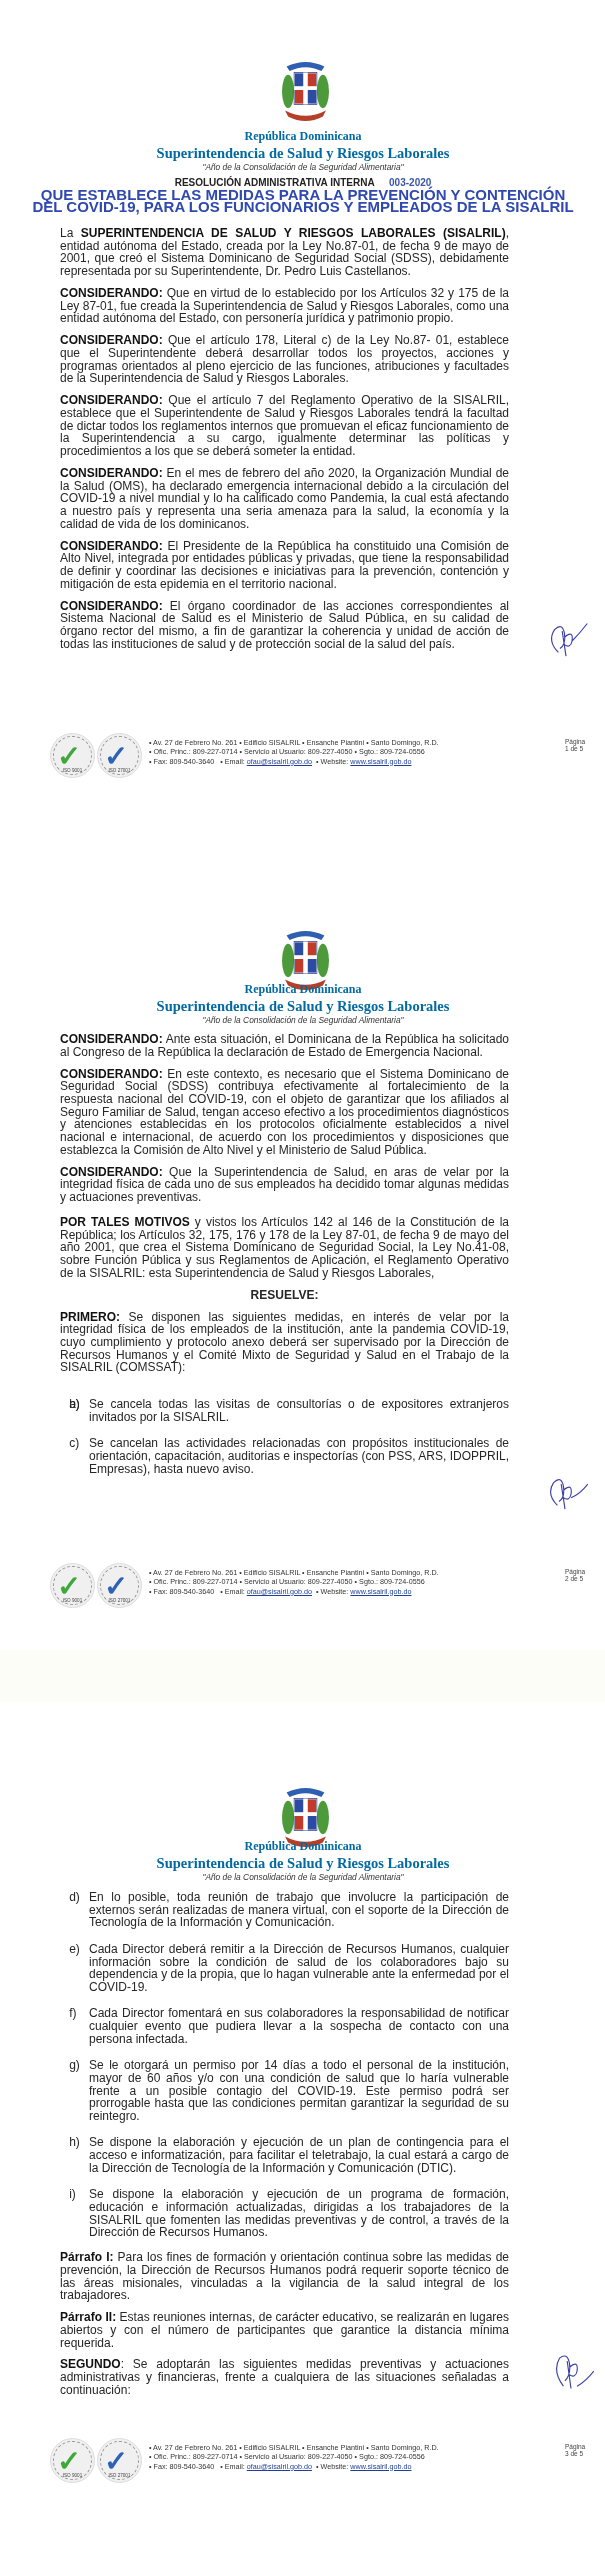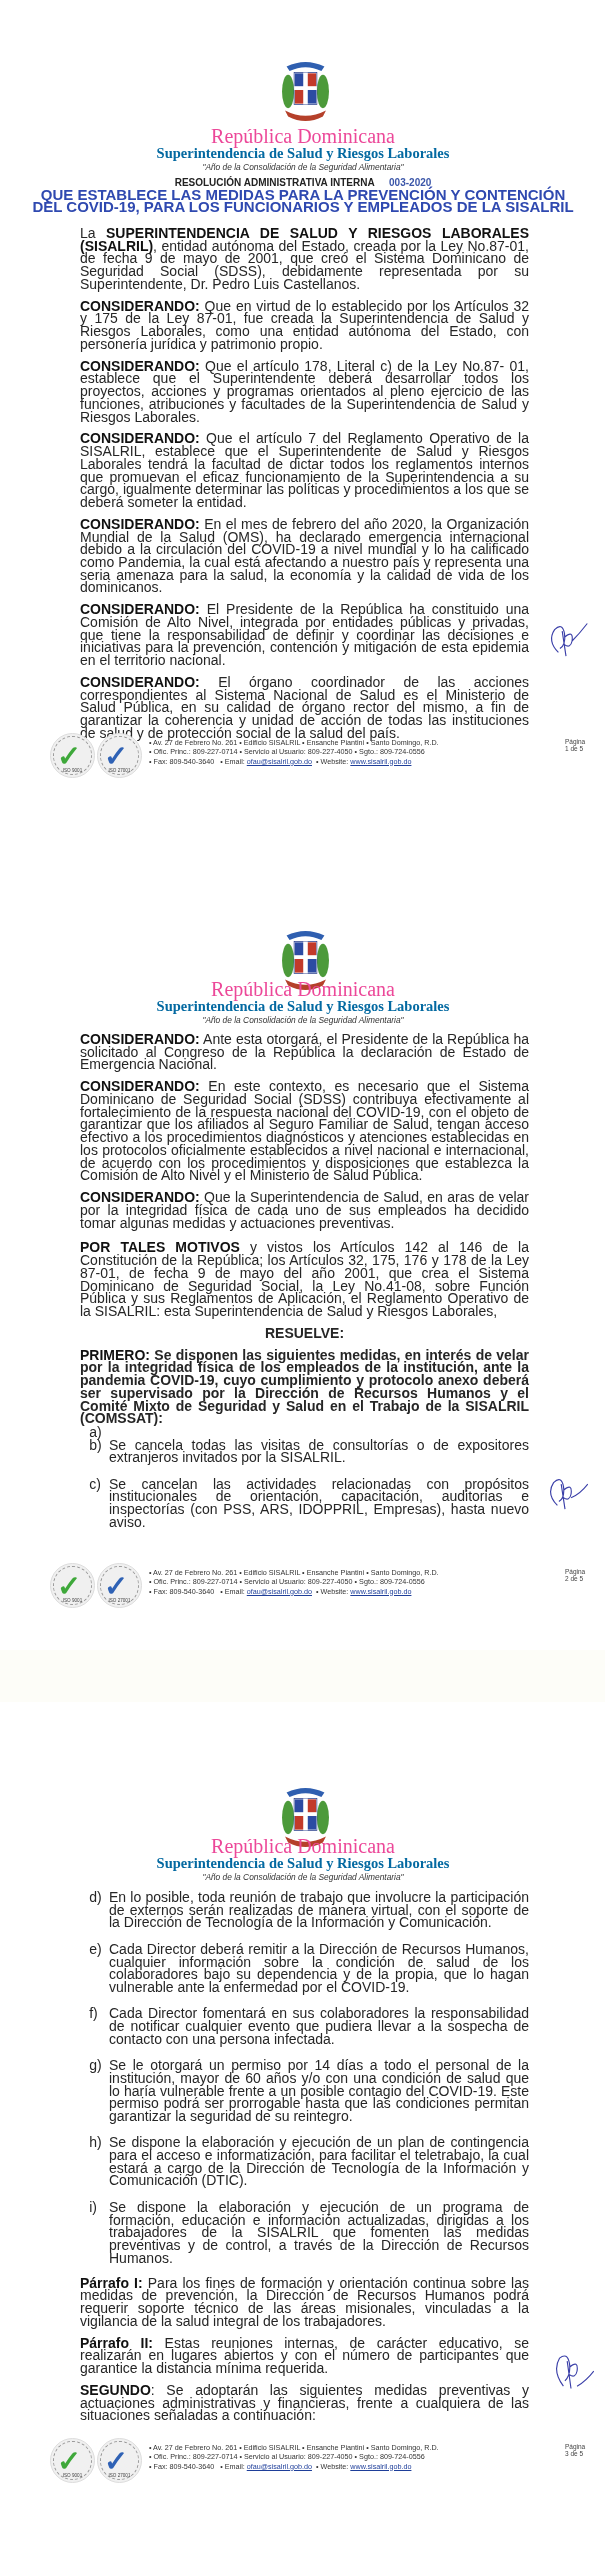--- a/index.html
+++ b/index.html
@@ -4,27 +4,27 @@
 <style>
   html, body { margin:0; padding:0; }
   body { width:606px; height:2576px; background:#fdfdf9; position:relative; overflow:hidden; font-family:"Liberation Sans", sans-serif; color:#222; }
   .page { position:absolute; left:0; width:606px; background:#fff; }
   #p1 { top:0; height:844px; }
   #p2 { top:844px; height:806px; }
   #p3 { top:1702px; height:874px; }
   .gap { position:absolute; left:0; width:606px; background:#fdfdf8; }
   .crest { position:absolute; left:279px; width:53px; height:69px; }
   .hdr { position:absolute; left:0; width:606px; text-align:center; }
-  .rep { font-family:"Liberation Serif", serif; font-weight:normal; font-size:20px; color:#ec4899; line-height:17px; }
+  .rep { font-family:"Liberation Serif", serif; font-weight:bold; font-size:12px; color:#0369a1; line-height:17px; }
   .sup { font-family:"Liberation Serif", serif; font-weight:bold; font-size:14.5px; color:#0369a1; line-height:17px; }
   .motto { font-family:"Liberation Sans", sans-serif; font-style:italic; font-size:8.4px; color:#333; line-height:10.7px; }
   .resol { position:absolute; left:0; width:606px; text-align:center; font-weight:bold; font-size:10px; line-height:12.2px; }
   .resol .num { color:#3a55a8;padding-left:12px; }
   .resol .blue { color:#2f49b0; font-size:15px; }
-  .body { position:absolute; left:80px; width:449px; font-size:14px; line-height:12.7px; text-align:justify; color:#262626; }
+  .body { position:absolute; left:60px; width:449px; font-size:12px; line-height:12.7px; text-align:justify; color:#262626; }
   .body p { margin:0 0 9.2px 0; }
   .body b { color:#111; }
   .list { padding-left:29px; position:relative; }
   .list .lbl { position:absolute; left:9.2px; top:0; }
   .center-b { text-align:center; font-weight:bold; }
   .footer { position:absolute; left:50px; width:534px; height:46px; }
   .seal { position:absolute; top:0; width:43px; height:43px; border-radius:50%; background:#f0f0f0; border:0.8px solid #ddd; overflow:hidden; }
   .seal .ring { position:absolute; inset:2.3px; border-radius:50%; border:0.8px dashed #999; }
   .seal .tick { position:absolute; left:6.1px; top:7.6px; font-size:29px; line-height:29px; font-weight:bold; }
   .seal .iso { position:absolute; bottom:3.8px; left:0; width:43px; text-align:center; font-size:4.6px; color:#444; }
@@ -108,26 +108,26 @@
     <rect x="32" y="20" width="6" height="42" fill="#fff"></rect>
     <rect x="20" y="38" width="30" height="5" fill="#fff"></rect>
     <path d="M8 70 Q35 84 62 70 L58 78 Q35 90 12 78 Z" fill="#b5402a"></path>
   </svg>
   <div class="hdr" style="top:137px;">
     <div class="rep">República Dominicana</div>
     <div class="sup">Superintendencia de Salud y Riesgos Laborales</div>
     <div class="motto">"Año de la Consolidación de la Seguridad Alimentaria"</div>
   </div>
   <div class="body" style="top:189px;">
-    <p><b>CONSIDERANDO:</b><span> Ante esta otorgará, el Presidente de la República ha solicitado al Congreso de la República la declaración de Estado de Emergencia Nacional.</span></p>
+    <p><b>CONSIDERANDO:</b><span> Ante esta situación, el Dominicana de la República ha solicitado al Congreso de la República la declaración de Estado de Emergencia Nacional.</span></p>
     <p><b>CONSIDERANDO:</b><span> En este contexto, es necesario que el Sistema Dominicano de Seguridad Social (SDSS) contribuya efectivamente al fortalecimiento de la respuesta nacional del COVID-19, con el objeto de garantizar que los afiliados al Seguro Familiar de Salud, tengan acceso efectivo a los procedimientos diagnósticos y atenciones establecidas en los protocolos oficialmente establecidos a nivel nacional e internacional, de acuerdo con los procedimientos y disposiciones que establezca la Comisión de Alto Nivel y el Ministerio de Salud Pública.</span></p>
     <p style="margin-bottom:12.2px;"><b>CONSIDERANDO:</b><span> Que la Superintendencia de Salud, en aras de velar por la integridad física de cada uno de sus empleados ha decidido tomar algunas medidas y actuaciones preventivas.</span></p>
     <p><b>POR TALES MOTIVOS</b><span> y vistos los Artículos 142 al 146 de la Constitución de la República; los Artículos 32, 175, 176 y 178 de la Ley 87-01, de fecha 9 de mayo del año 2001, que crea el Sistema Dominicano de Seguridad Social, la Ley No.41-08, sobre Función Pública y sus Reglamentos de Aplicación, el Reglamento Operativo de la SISALRIL: esta Superintendencia de Salud y Riesgos Laborales,</span></p>
     <p class="center-b">RESUELVE:</p>
-    <p style="margin-bottom:1px;font-weight:bold;"><b>PRIMERO:</b><span> Se disponen las siguientes medidas, en interés de velar por la integridad física de los empleados de la institución, ante la pandemia COVID-19, cuyo cumplimiento y protocolo anexo deberá ser supervisado por la Dirección de Recursos Humanos y el Comité Mixto de Seguridad y Salud en el Trabajo de la SISALRIL (COMSSAT):</span></p>
+    <p style="margin-bottom:24px;"><b>PRIMERO:</b><span> Se disponen las siguientes medidas, en interés de velar por la integridad física de los empleados de la institución, ante la pandemia COVID-19, cuyo cumplimiento y protocolo anexo deberá ser supervisado por la Dirección de Recursos Humanos y el Comité Mixto de Seguridad y Salud en el Trabajo de la SISALRIL (COMSSAT):</span></p>
     <p class="list" style="margin-bottom:13.7px;"><span class="lbl">a)</span></p>
     <p class="list" style="margin-bottom:13.7px;"><span class="lbl">b)</span><span>Se cancela todas las visitas de consultorías o de expositores extranjeros invitados por la SISALRIL.</span></p>
     <p class="list"><span class="lbl">c)</span><span>Se cancelan las actividades relacionadas con propósitos institucionales de orientación, capacitación, auditorias e inspectorías (con PSS, ARS, IDOPPRIL, Empresas), hasta nuevo aviso.</span></p>
   </div>
   <svg class="sig" style="left:542px;top:631px;" viewBox="0 0 60 50">
     <path d="M20 40 Q5 25 15 10 Q25 0 28 15 Q30 30 22 35 M25 12 L30 45 M28 20 Q40 10 38 25 Q36 35 28 30 M38 30 Q50 25 60 12" stroke="#3a3fa8" stroke-width="1.5" fill="none"></path>
   </svg>
   <div class="footer" style="top:719px;">
     <div class="seal" style="left:0;">
         <div class="ring"></div>

